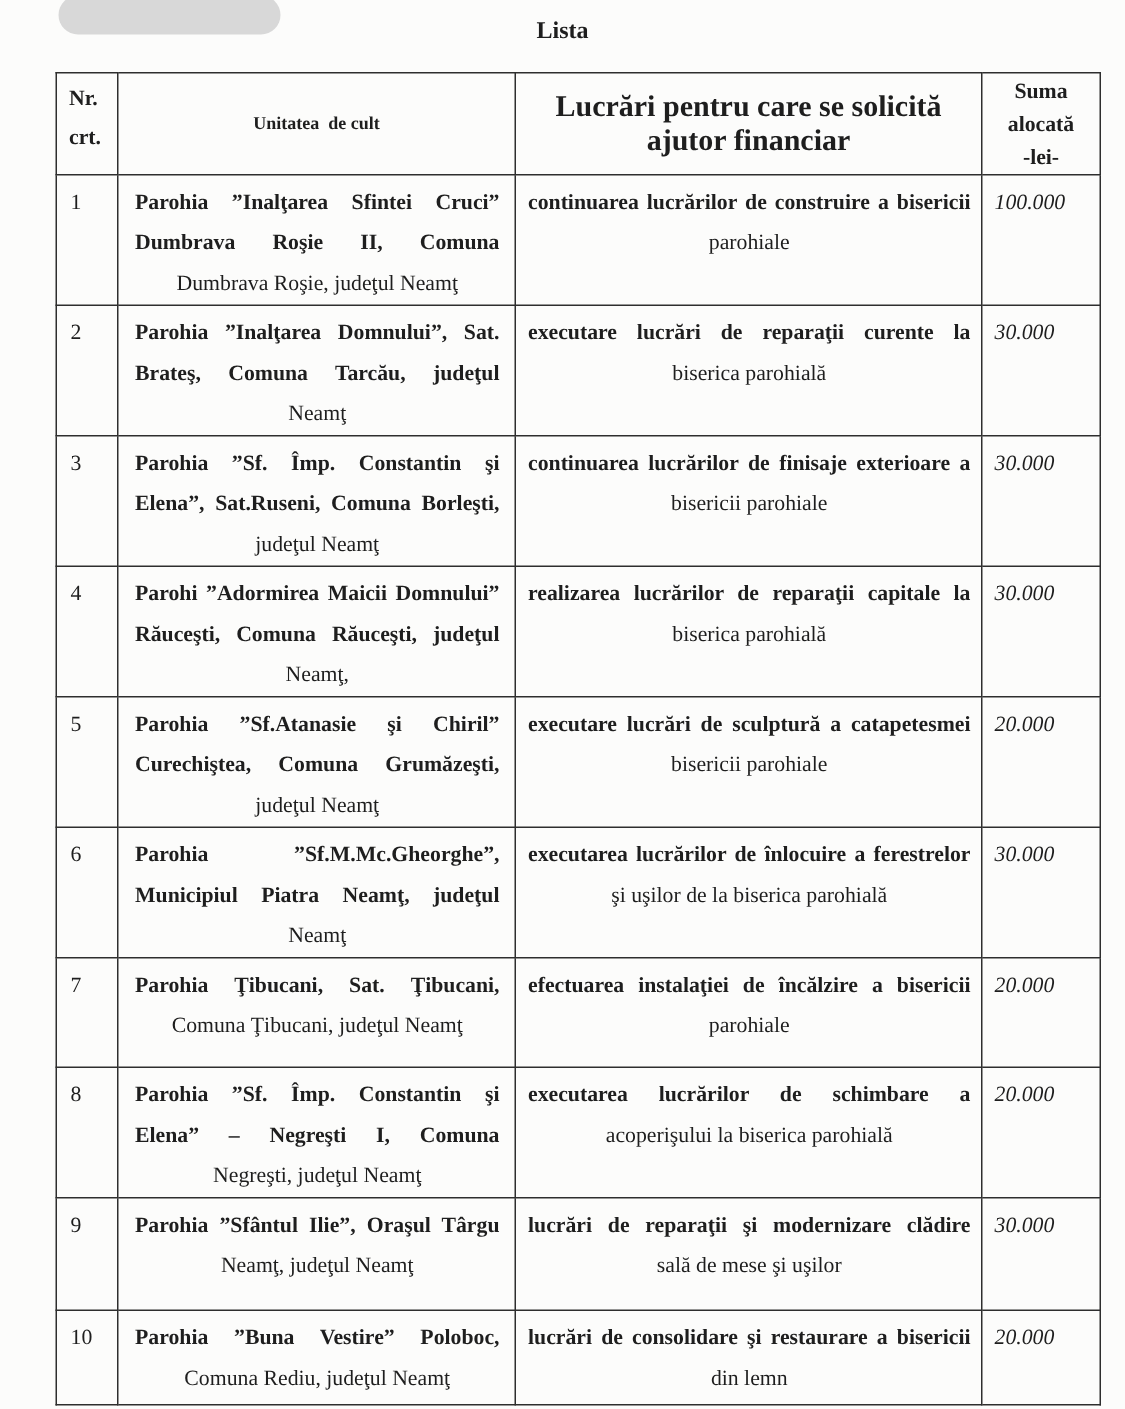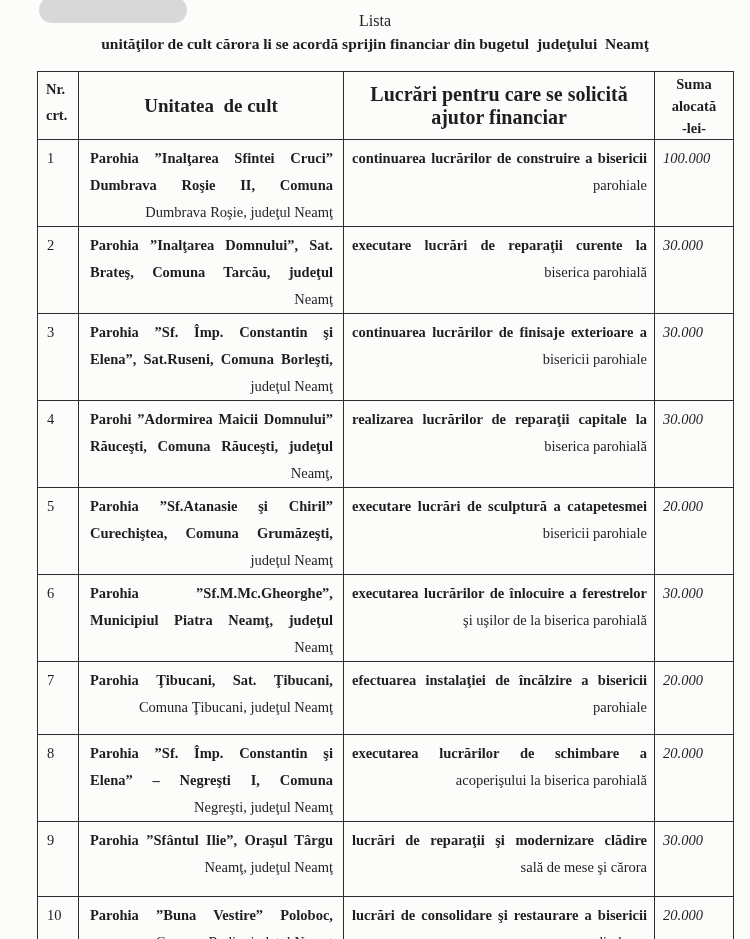--- a/index.html
+++ b/index.html
@@ -13,21 +13,21 @@
   }
   .page{width:750px;height:939px;position:relative;}
 
   
   .corner-blob{
     position:absolute;left:39px;top:-12px;width:148px;height:26px;
     background:#d8d8d8;border-radius:13px;
   }
 
   .title-block{margin-top:9px;text-align:center;}
-  .title{font-size:16px;font-weight:normal;line-height:23px;}
+  .title{font-size:16px;font-weight:bold;line-height:23px;}
   .subtitle{font-size:15.5px;font-weight:bold;line-height:23px;white-space:pre-wrap;}
 
   table.grants{
     border-collapse:collapse;
     table-layout:fixed;
     width:696px;
     margin:16px 0 0 37px;
   }
   .grants th,.grants td{
     border:1.5px solid #2e2e2e;
@@ -35,39 +35,39 @@
     font-size:14.5px;
     padding:0;
   }
   .grants thead th{font-weight:bold;height:63px;}
   th.h-nr{
     vertical-align:top;text-align:left;
     padding:4px 4px 0 8px;white-space:pre-line;line-height:26px;
   }
   th.h-unit{
     vertical-align:middle;text-align:center;
-    white-space:pre-wrap;font-size:19px;
+    white-space:pre-wrap;font-size:12px;
   }
   th.h-works{
     vertical-align:middle;text-align:center;
     padding:0 18px;line-height:23px;font-size:20px;
   }
   th.h-amount{
     vertical-align:middle;text-align:center;
     white-space:pre-line;line-height:22px;
   }
 
   td.c-nr{padding:5px 3px 0 9px;line-height:27px;}
   td.c-unit{padding:5px 10px 0 11px;line-height:27px;}
   td.c-works{padding:5px 7px 0 8px;line-height:27px;}
   td.c-amount{padding:5px 2px 0 8px;line-height:27px;font-style:italic;}
 
   
   .jline{text-align:justify;text-align-last:justify;font-weight:bold;}
-  .lline{text-align:right;}
+  .lline{text-align:center;}
 
   
   tbody tr:nth-child(1){height:85px;}
   tbody tr:nth-child(2){height:83px;}
   tbody tr:nth-child(3){height:82px;}
   tbody tr:nth-child(4){height:82px;}
   tbody tr:nth-child(5){height:83px;}
   tbody tr:nth-child(6){height:82px;}
   tbody tr:nth-child(7){height:73px;}
   tbody tr:nth-child(8){height:82px;}
@@ -76,21 +76,20 @@
 </style>
 </head>
 <body>
 
 <div class="page">
 
   <div class="corner-blob"></div>
 
   <div class="title-block">
     <div class="title">Lista</div>
-    <div class="subtitle">unităţilor de cult cărora li se acordă sprijin financiar din bugetul  judeţului  Neamţ</div>
   </div>
 
   <table class="grants">
     <colgroup>
       <col style="width:41px">
       <col style="width:265px">
       <col style="width:311px">
       <col style="width:79px">
     </colgroup>
     <thead>
@@ -217,21 +216,21 @@
     </tr>
 
     <tr>
       <td class="c-nr">9</td>
       <td class="c-unit">
             <div class="jline">Parohia ”Sfântul Ilie”, Oraşul Târgu</div>
             <div class="lline">Neamţ, judeţul Neamţ</div>
           </td>
       <td class="c-works">
             <div class="jline">lucrări de reparaţii şi modernizare clădire</div>
-            <div class="lline">sală de mese şi cărora</div>
+            <div class="lline">sală de mese şi uşilor</div>
           </td>
       <td class="c-amount">30.000</td>
     </tr>
 
     <tr>
       <td class="c-nr">10</td>
       <td class="c-unit">
             <div class="jline">Parohia ”Buna Vestire” Poloboc,</div>
             <div class="lline">Comuna Rediu, judeţul Neamţ</div>
           </td>

